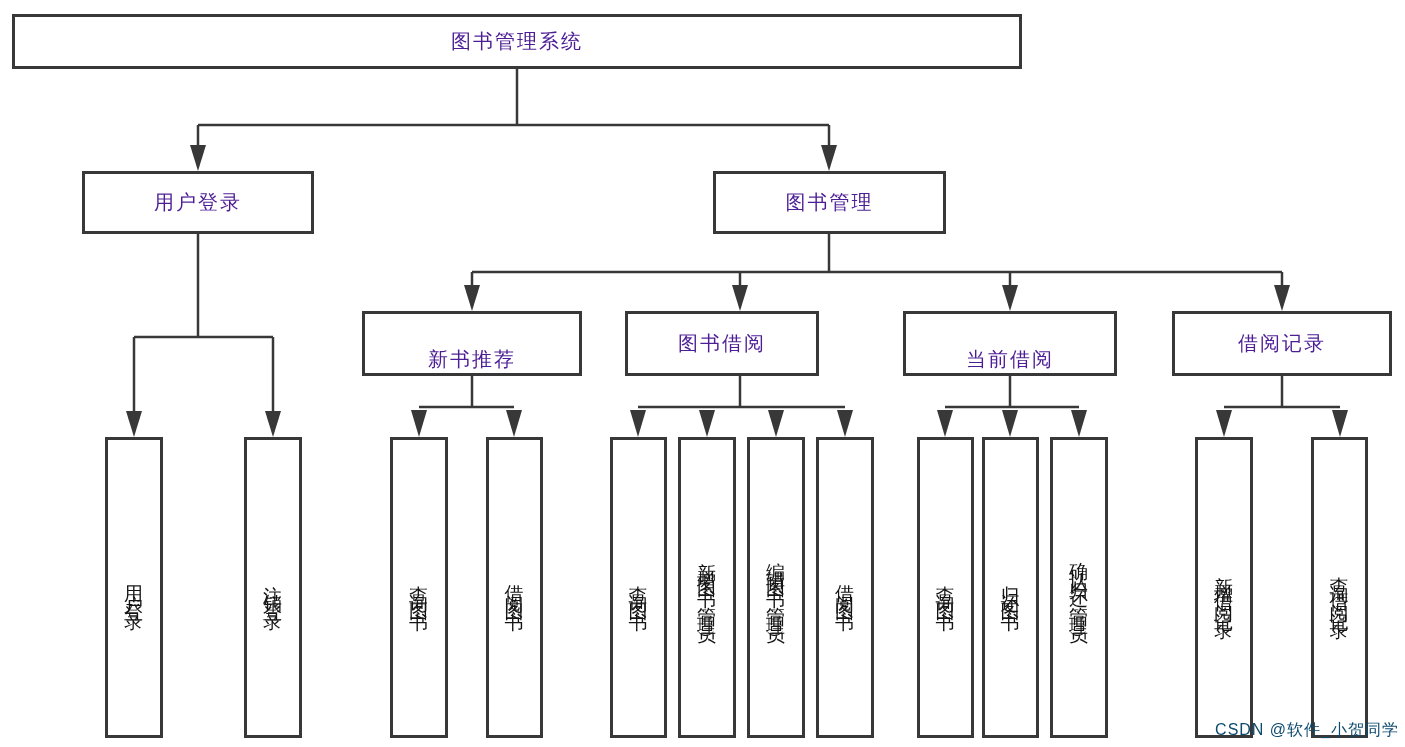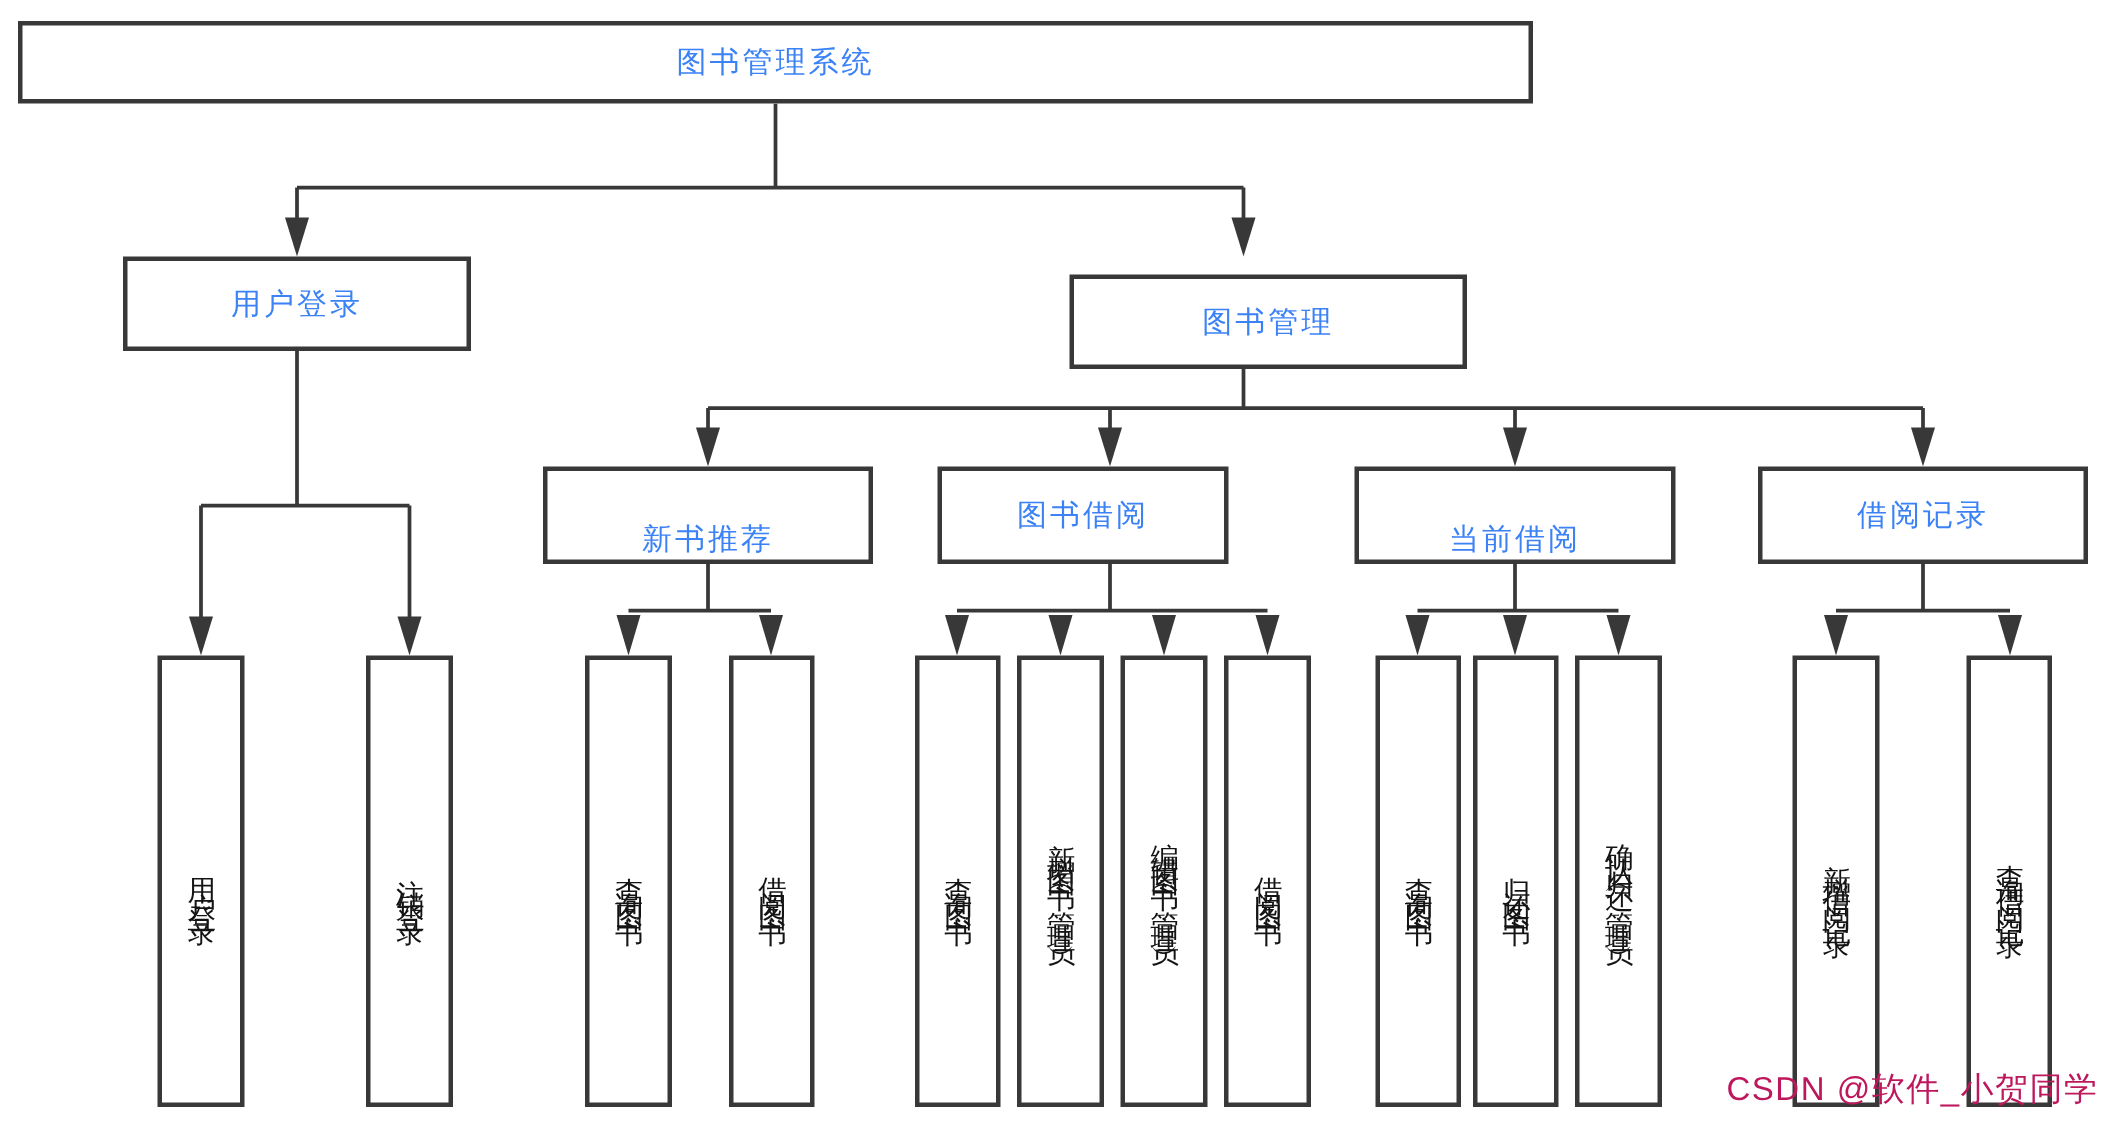--- a/index.html
+++ b/index.html
@@ -28,37 +28,37 @@
     box-sizing: border-box;
     display: flex;
     align-items: center;
     justify-content: center;
     color: #141414;
   }
   .h-label {
     font-size: 20px;
     letter-spacing: 2px;
     white-space: nowrap;
-    color: #3b82f6;
+    color: #4c1d95;
   }
   .v-label {
     writing-mode: vertical-rl;
     text-orientation: mixed;
     font-size: 19px;
     letter-spacing: 9px;
     line-height: 1;
     color: #141414;
     white-space: nowrap;
   }
   .watermark {
     position: absolute;
     right: 6px;
     bottom: 6px;
-    font-size: 22px;
-    color: #be185d;
+    font-size: 16px;
+    color: #0c4a6e;
     letter-spacing: 1px;
     z-index: 10;
     white-space: nowrap;
   }
 </style>
 </head>
 <body>
 
 <div class="stage">
 
@@ -127,21 +127,21 @@
     </g>
   </svg>
 
   <div class="box" style="left:12px; top:14px; width:1010px; height:55px;">
     <span class="h-label">图书管理系统</span>
   </div>
 
   <div class="box" style="left:82px; top:171px; width:232px; height:63px;">
     <span class="h-label">用户登录</span>
   </div>
-  <div class="box" style="left:713px; top:171px; width:265px; height:63px;margin-top:12px;">
+  <div class="box" style="left:713px; top:171px; width:233px; height:63px;">
     <span class="h-label">图书管理</span>
   </div>
 
   <div class="box" style="left:362px; top:311px; width:220px; height:65px;align-items:flex-end;">
     <span class="h-label">新书推荐</span>
   </div>
   <div class="box" style="left:625px; top:311px; width:194px; height:65px;font-family:Liberation Serif, serif;">
     <span class="h-label">图书借阅</span>
   </div>
   <div class="box" style="left:903px; top:311px; width:214px; height:65px;align-items:flex-end;">

